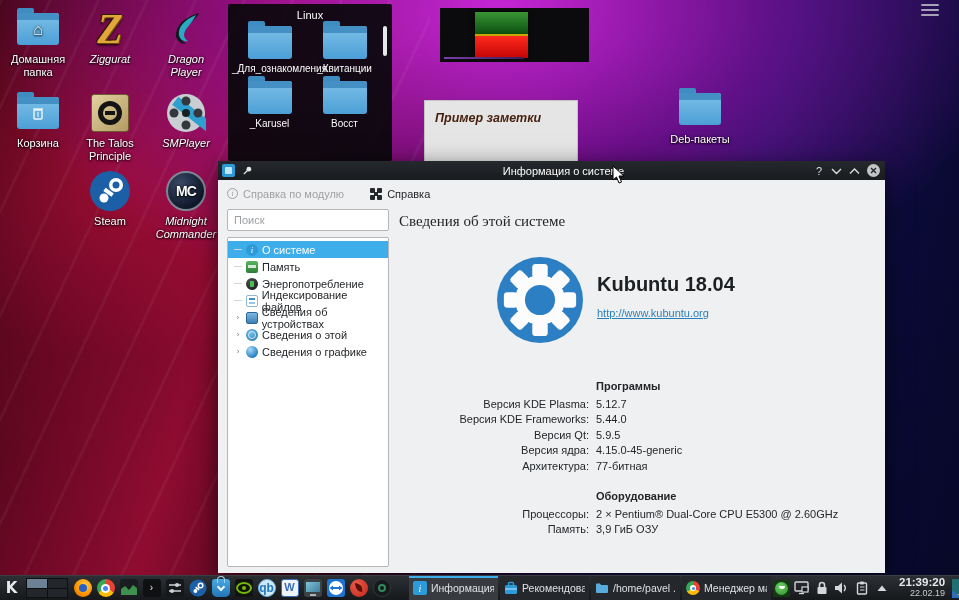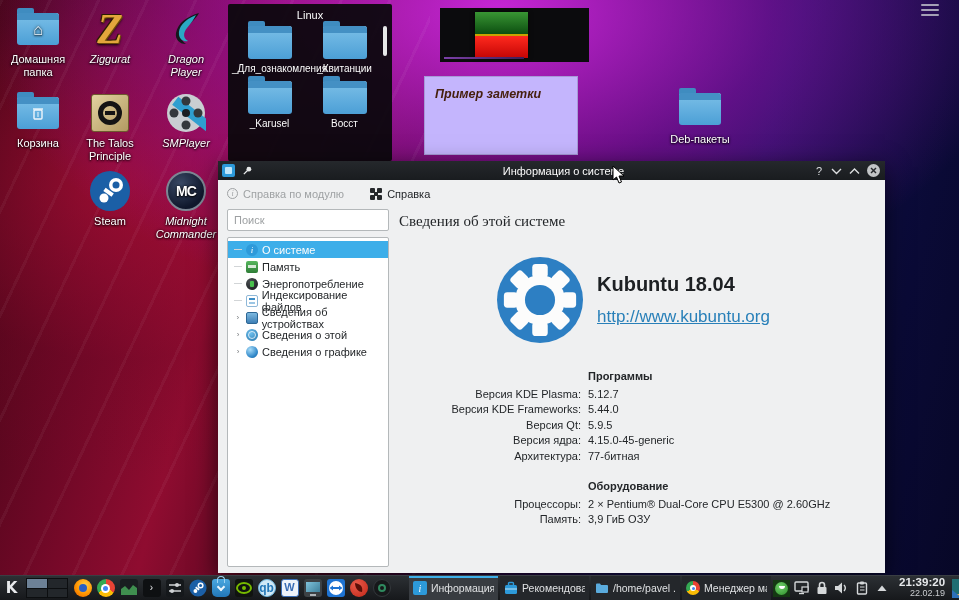--- a/index.html
+++ b/index.html
@@ -48,21 +48,21 @@
 
   
   .mediaw { position:absolute; left:440px; top:8px; width:149px; height:54px; background:#0b0b0d; }
   .mediaw .vid { position:absolute; left:35px; top:4px; width:53px; height:46px; box-shadow:0 0 4px rgba(0,0,0,.8); }
   .mediaw .vid .g { height:22px; background:linear-gradient(#399534,#0c4f10); }
   .mediaw .vid .y { height:2px; background:#c8a400; }
   .mediaw .vid .r { height:22px; background:linear-gradient(#ff2a1e,#c40505); }
   .mediaw .progress { position:absolute; left:4px; bottom:3px; width:80px; height:2px; background:linear-gradient(90deg,#7a3fa8,#3d1f57); }
 
   
-  .notew { position:absolute; left:424px; top:76px; width:154px; height:79px; background:#c4b5fd; box-shadow:inset 0 0 0 1px rgba(0,0,0,.15); }
+  .notew { position:absolute; left:424px; top:100px; width:154px; height:79px; background:#e5e5e5; box-shadow:inset 0 0 0 1px rgba(0,0,0,.15); }
   .notew .txt { margin:11px 0 0 11px; font-size:12.5px; font-weight:bold; font-style:italic; color:#46200e; }
 
   
   .win { position:absolute; left:218px; top:161px; width:667px; height:412px; background:#eff0f1; box-shadow:0 6px 22px rgba(0,0,0,.6); font-size:11px; color:#232629; }
   .titlebar { position:absolute; left:0; top:0; right:0; height:19px; background:linear-gradient(#25282c,#191c1f); display:flex; align-items:center; color:#fcfcfc; }
   .tb-appicon { width:13px; height:13px; margin-left:4px; background:#2d9ada; border-radius:2px; position:relative; }
   .tb-appicon::after { content:''; position:absolute; inset:3px; background:#bfe6fa; border-radius:1px; }
   .tb-pin { margin-left:7px; width:11px; height:11px; }
   .tb-title { position:absolute; left:0; right:0; text-align:center; font-size:11px; pointer-events:none;margin-left:24px; }
   .tb-btns { margin-left:auto; display:flex; align-items:center; gap:7px; padding-right:5px; z-index:2; }
@@ -94,23 +94,23 @@
   .sicon.file  { background:#fff; border:1px solid #8fb8d8; }
   .sicon.file::after { content:''; position:absolute; left:2px; top:2px; right:2px; height:2px; background:#3d8dc6; box-shadow:0 4px 0 #9cc6e4; }
   .sicon.device{ background:linear-gradient(#7db9e0,#3e7fb5); border:1px solid #2d6795; }
   .sicon.net   { border-radius:50%; background:radial-gradient(circle at 40% 35%,#6fc0ee,#2272a8); }
   .sicon.net::after { content:''; position:absolute; inset:2px; border:1px solid rgba(255,255,255,.75); border-radius:50%; }
   .sicon.gfx   { border-radius:50%; background:radial-gradient(circle at 35% 30%,#a8dcf8,#2e86c8 65%,#16578c); }
 
   
   .klogo { position:absolute; left:279px; top:96px; width:86px; height:86px; }
   .osname { position:absolute; left:379px; top:112px; font-size:20px; font-weight:bold; color:#1d2023; }
-  .oslink { position:absolute; left:379px; top:146px; font-size:17px; color:#2980b9; text-decoration:underline; }
-
-  .spec { position:absolute; left:0; top:208px; width:100%; }
+  .oslink { position:absolute; left:379px; top:146px; font-size:11px; color:#2980b9; text-decoration:underline; }
+
+  .spec { position:absolute; left:0; top:218px; width:100%;padding-left:8px; }
   .spec-row { display:flex; line-height:15.5px; font-size:11px; }
   .spec-label { width:370px; text-align:right; padding-right:7px; color:#232629; }
   .spec-value { color:#232629; }
   .spec-row.section { margin-bottom:2px; }
   .spec-row.section .spec-value { font-weight:bold; }
   .spec-gap { height:15px; }
 
   
   .taskbar { position:absolute; left:0; bottom:0; width:959px; height:25px; background:linear-gradient(#2c3034,#16181b); border-top:1px solid #3a3e43; display:flex; align-items:center; }
   .launcher { width:23px; height:23px; display:flex; align-items:center; justify-content:center; flex:0 0 auto; }

